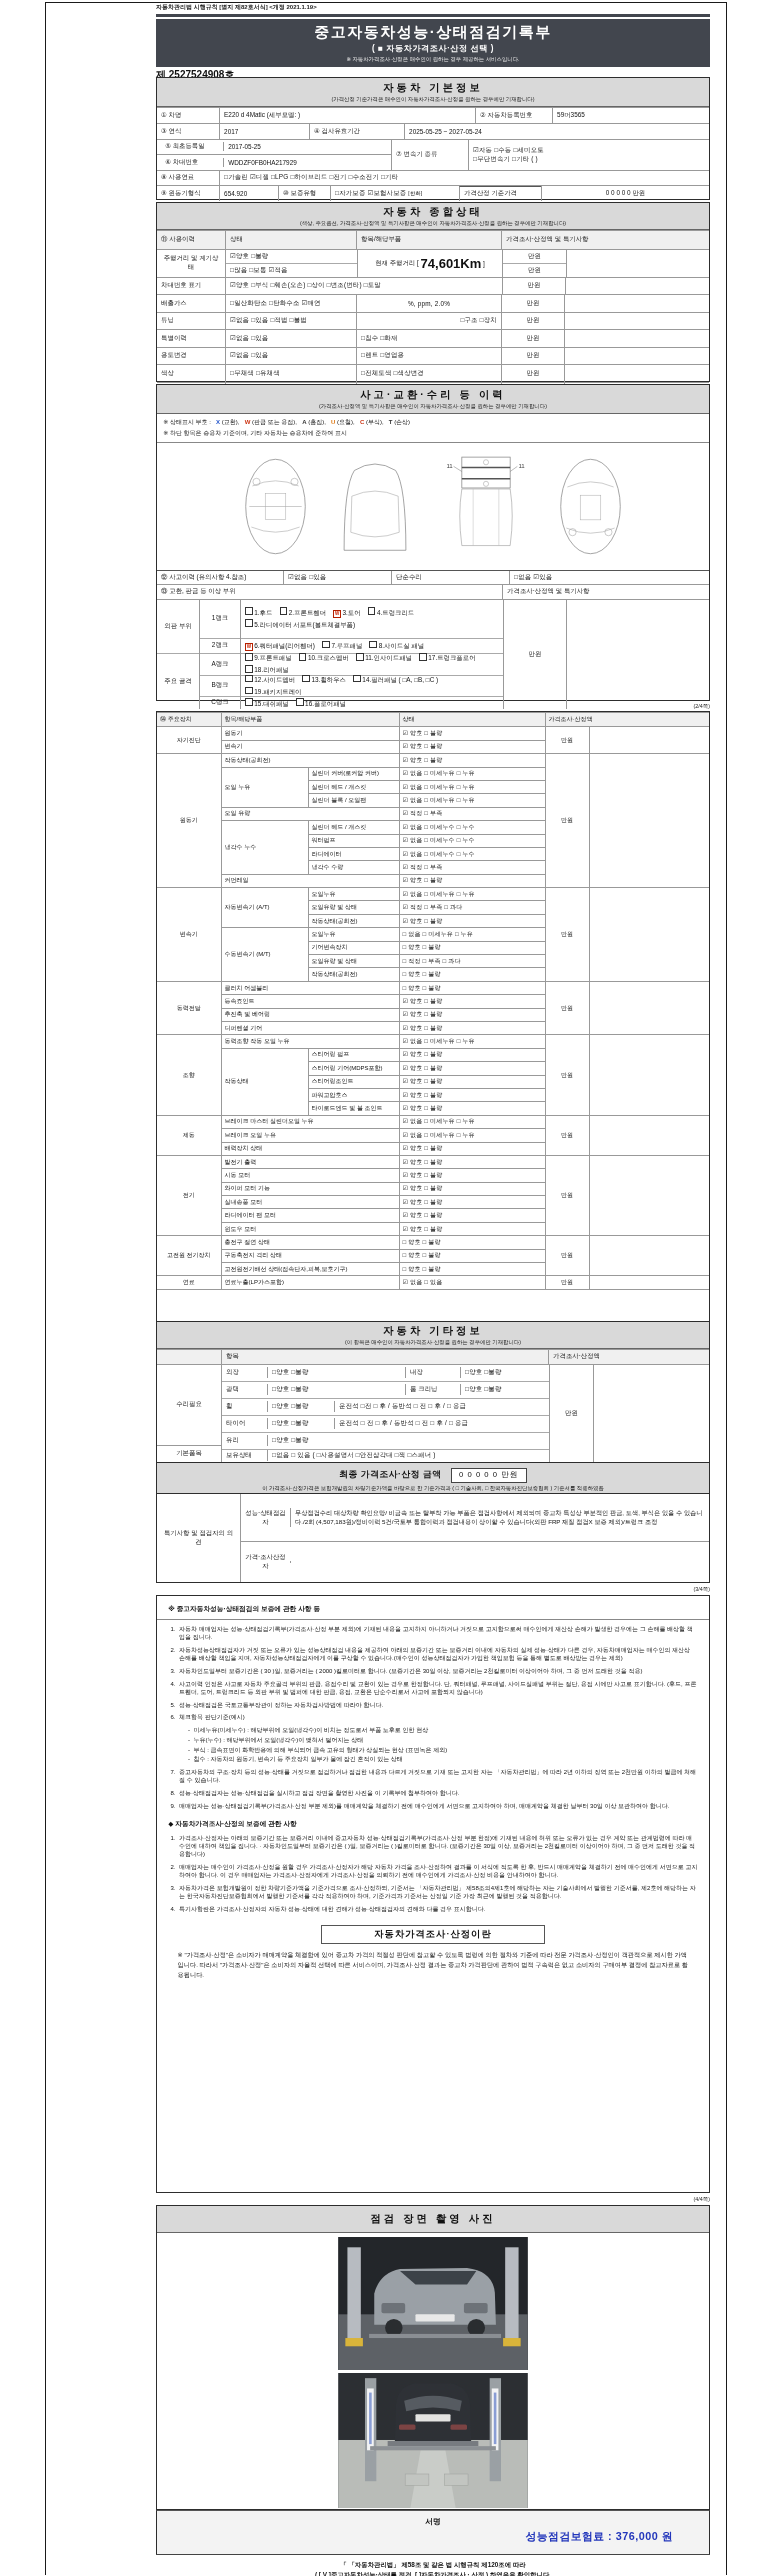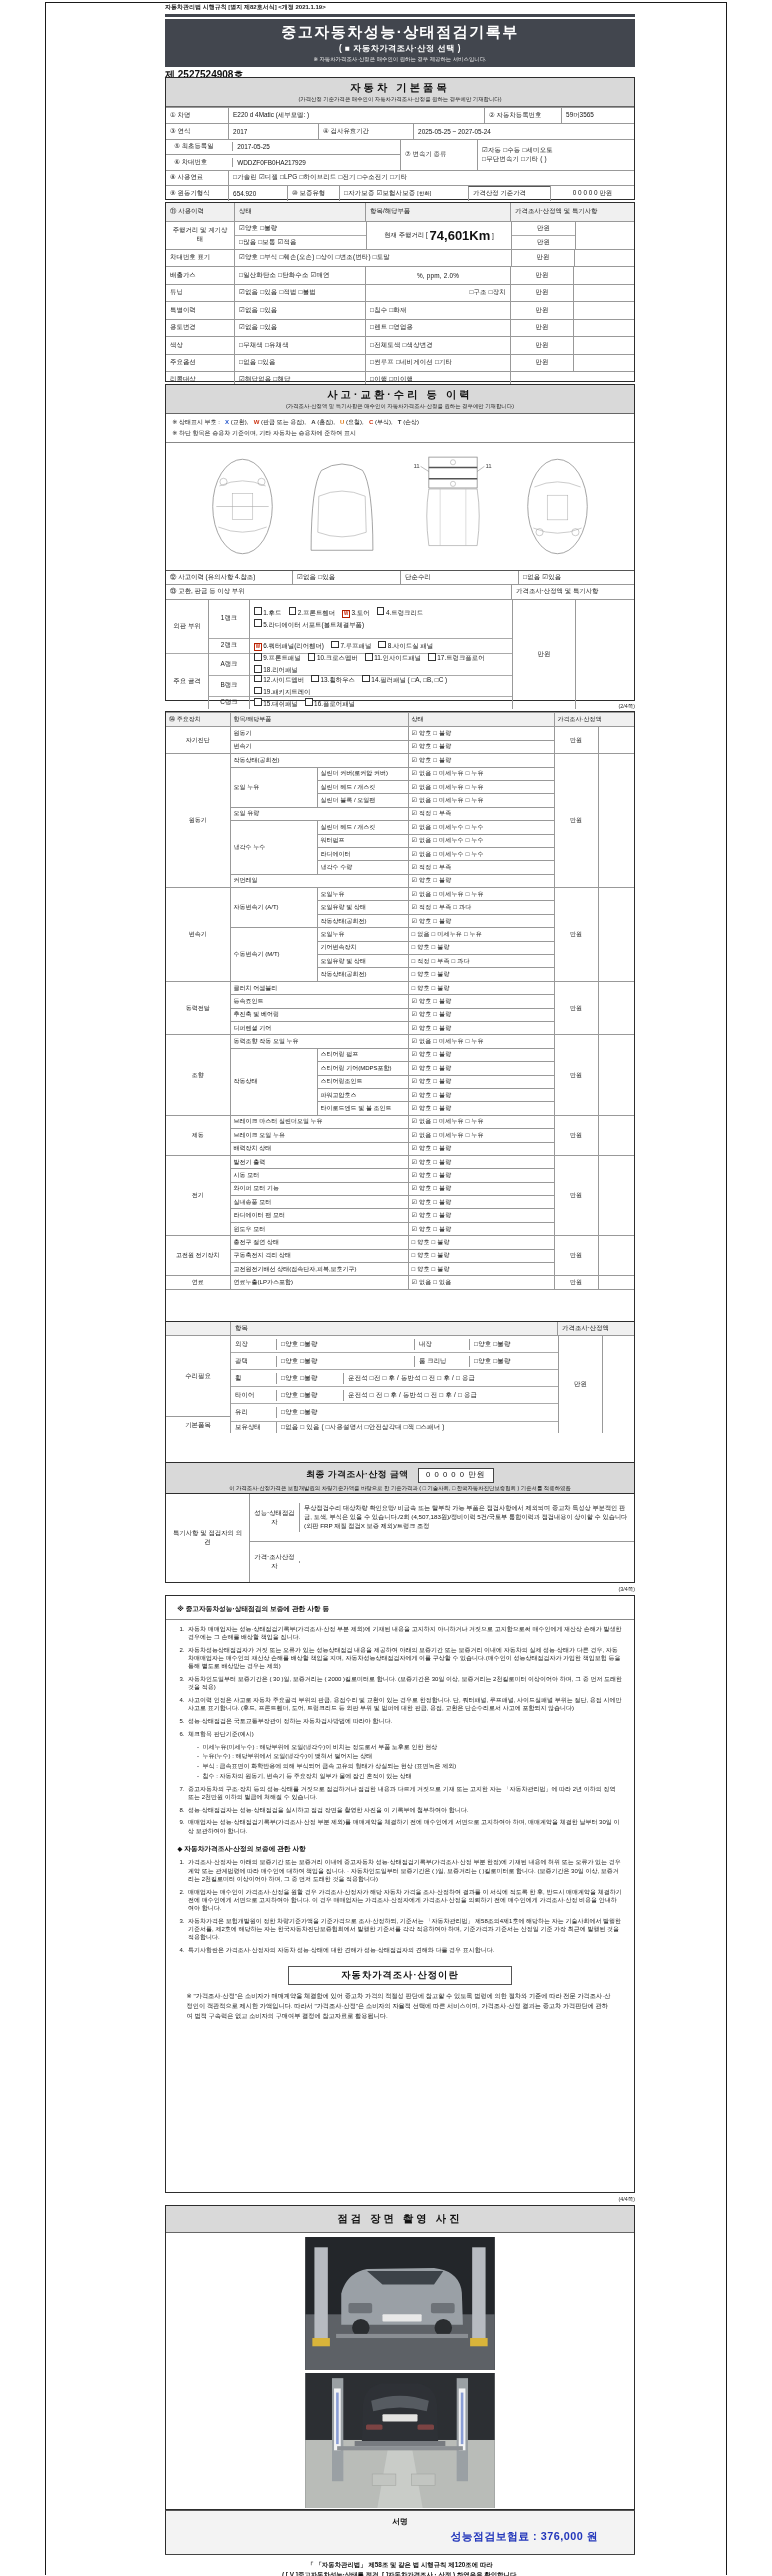--- a/index.html
+++ b/index.html
@@ -1,19 +1,19 @@
 <!DOCTYPE html>
 <html style="font-size:8.2px"><head>
 <meta charset="utf-8">
 <style>
   html,body{margin:0;padding:0;background:#fff;}
   body{width:773px;height:2576px;position:relative;font-family:"Liberation Sans","DejaVu Sans",sans-serif;color:#111;}
   .page-frame{position:absolute;left:45px;top:2.1px;width:682px;height:2573px;border-left:1px solid #1a1a1a;border-right:1px solid #1a1a1a;border-top:1px solid #1a1a1a;box-sizing:border-box;pointer-events:none;}
   .abs{position:absolute;box-sizing:border-box;}
-  .col{left:165px;width:470px;}
+  .col{left:156px;width:554px;}
   .form-ref{top:3.1px;font-size:6px;font-weight:bold;color:#222;}
   .band-topline{top:14.4px;height:2.6px;background:#42464e;}
   .band{top:18.5px;height:48px;background:#42464e;color:#fff;text-align:center;}
   .band .t1{font-size:15px;font-weight:bold;letter-spacing:1.5px;padding-top:4.1px;}
   .band .t2{font-size:8.2px;font-weight:bold;margin-top:1.5px;letter-spacing:0.5px;}
   .band .t3{font-size:5.4px;color:#e8e8e8;margin-top:1.5px;}
   .docno{top:68px;font-size:10px;font-weight:bold;}
   .sec{border:1.5px solid #2d2d2d;background:#fff;}
   .sec-head{background:#d9d9d9;text-align:center;border-bottom:0.5px solid #666;padding:3.1px 0 2.6px 0;}
   .sec-title{font-size:10.3px;font-weight:bold;letter-spacing:3.1px;}
@@ -76,21 +76,21 @@
 <div class="abs col band-topline"></div>
 <div class="abs col band">
   <div class="t1">중고자동차성능·상태점검기록부</div>
   <div class="t2">( ■ 자동차가격조사·산정 선택 )</div>
   <div class="t3">※ 자동차가격조사·산정은 매수인이 원하는 경우 제공하는 서비스입니다.</div>
 </div>
 <div class="abs col docno">제 2527524908호</div>
 
 <div class="abs col sec" style="top:77px;height:123px;">
   <div class="sec-head">
-    <div class="sec-title">자동차 기본품목</div>
+    <div class="sec-title">자동차 기본정보</div>
     <div class="sec-sub">(가격산정 기준가격은 매수인이 자동차가격조사·산정을 원하는 경우에만 기재합니다)</div>
   </div>
   <div class="frow" style="height:15px;">
     <div class="fc first lab" style="width:62px;">① 차명</div>
     <div class="fc" style="width:256px;">E220 d 4Matic (세부모델: )</div>
     <div class="fc lab" style="width:77px;">② 자동차등록번호</div>
     <div class="fc" style="flex:1;">59머3565</div>
   </div>
   <div class="frow" style="height:15px;">
     <div class="fc first lab" style="width:62px;">③ 연식</div>
@@ -123,20 +123,24 @@
     <div class="fc first lab" style="width:62px;">⑨ 원동기형식</div>
     <div class="fc" style="width:59px;">654.920</div>
     <div class="fc lab" style="width:52px;">⑩ 보증유형</div>
     <div class="fc ck" style="width:129px;"><span>□자가보증  ☑보험사보증</span>&nbsp;<span style="font-size:5.2px;">[한화]</span></div>
     <div class="fc lab" style="width:82px;border-top:0.5px solid #555;">가격산정 기준가격</div>
     <div class="fc ctr" style="flex:1;">0 0 0 0 0 만원</div>
   </div>
 </div>
 
 <div class="abs col sec" style="top:202px;height:180px;">
+  <div class="sec-head" style="padding:2.1px 0;">
+    <div class="sec-title">자동차 종합상태</div>
+    <div class="sec-sub">(색상, 주요옵션, 가격조사·산정액 및 특기사항은 매수인이 자동차가격조사·산정을 원하는 경우에만 기재합니다)</div>
+  </div>
   <div class="frow" style="height:17.5px;background:#f0f0f0;">
     <div class="fc first lab" style="width:68px;">⑪ 사용이력</div>
     <div class="fc lab" style="width:131px;">상태</div>
     <div class="fc lab" style="width:145px;">항목/해당부품</div>
     <div class="fc lab" style="flex:1;">가격조사·산정액 및 특기사항</div>
   </div>
   <div class="frow" style="height:27px;">
     <div class="fc first ctr lab" style="width:68px;">주행거리 및 계기상태</div>
     <div class="stack" style="width:131px;border-left:0.5px solid #999;">
       <div class="ck">☑양호  □불량</div>
@@ -549,20 +553,24 @@
           <td colspan="2">연료누출(LP가스포함)</td>
           <td class="ck">☑ 없음  □ 있음</td>
           <td class="gc">만원</td>
           <td></td>
         </tr>
   </tbody>
     </table>
 </div>
 
 <div class="abs col sec" style="top:1321px;height:141px;border-bottom:none;">
+  <div class="sec-head" style="padding:2.1px 0;">
+    <div class="sec-title">자동차 기타정보</div>
+    <div class="sec-sub">(이 항목은 매수인이 자동차가격조사·산정을 원하는 경우에만 기재합니다)</div>
+  </div>
   <div class="frow" style="height:13.4px;background:#f0f0f0;">
     <div class="fc first" style="width:64px;"></div>
     <div class="fc lab" style="width:327px;">항목</div>
     <div class="fc lab" style="flex:1;">가격조사·산정액</div>
   </div>
   <div class="frow" style="height:97px;">
     <div class="stack" style="width:64px;">
       <div style="height:80px;flex:none;justify-content:center;" class="lab">수리필요</div>
       <div style="flex:1;justify-content:center;border-top:0.5px solid #999;" class="lab">기본품목</div>
     </div>

